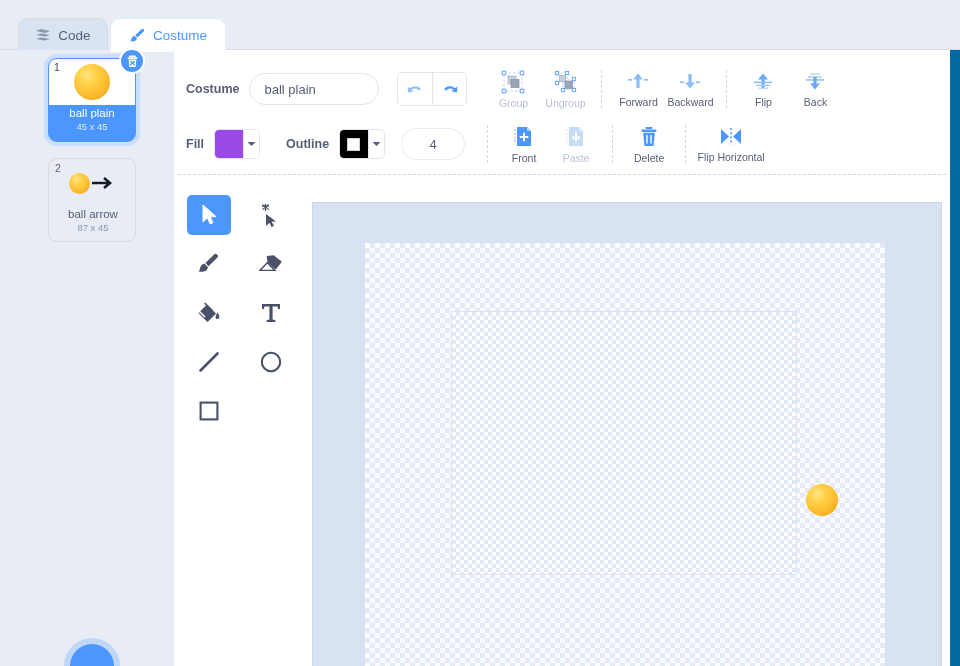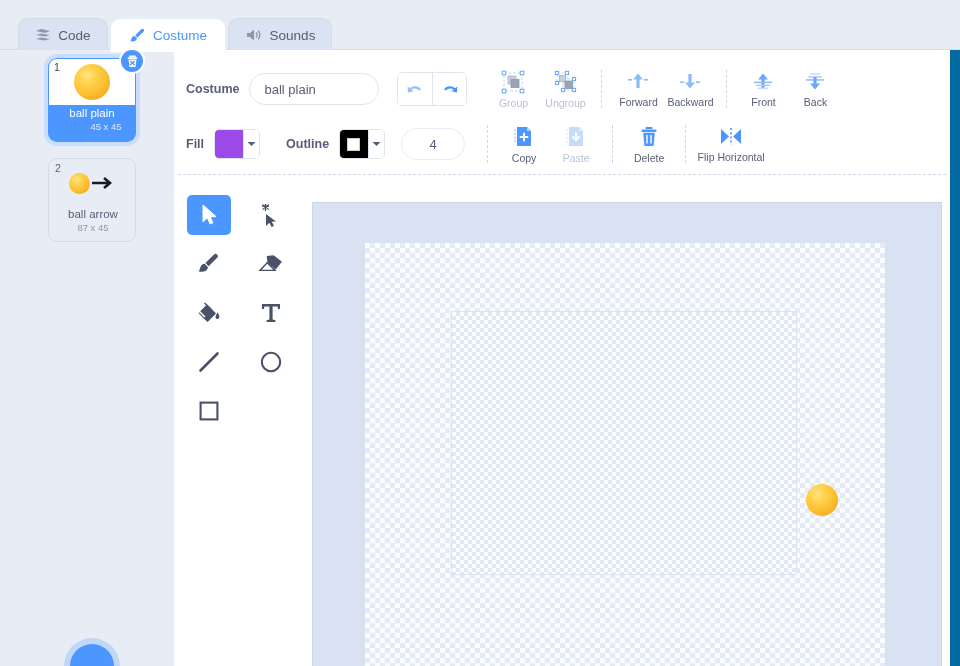--- a/index.html
+++ b/index.html
@@ -69,21 +69,21 @@
   .ci-2 .ci-thumb { background: transparent; }
   .ci-label {
     position: absolute; left: 0; top: 48px; width: 88px; text-align: center;
     font-size: 11.5px; color: #575e75; line-height: 14px;
   }
   .ci-size {
     position: absolute; left: 0; top: 63px; width: 88px; text-align: center;
     font-size: 9.5px; color: #8d96ab; line-height: 12px;
   }
   .costume-item.selected .ci-label { color: #ffffff; }
-  .costume-item.selected .ci-size { color: #dce9ff; margin-left: 14px; }
+  .costume-item.selected .ci-size { color: #dce9ff; }
   .delete-badge {
     position: absolute; right: -9px; top: -10px; width: 26px; height: 26px;
     border-radius: 50%; background: #4c97ff; border: 2px solid #ffffff;
     display: flex; align-items: center; justify-content: center;
     z-index: 10; cursor: pointer;
   }
   .ball-sphere {
     border-radius: 50%;
     background: radial-gradient(circle at 36% 31%, #ffe487 0%, #ffd24a 26%, #fcbd31 58%, #f2a81b 85%, #e8990f 100%);
   }
@@ -214,30 +214,20 @@
     <div class="tab tab-cost active">
       <span class="tab-ico">
         <svg width="17" height="16" viewBox="0 0 17 16">
           <path d="M14.5 1.2 C15.4 2 15.4 2.8 14.6 3.6 L8.4 9.5 L6.2 7.2 L12.4 1.3 C13.2 0.6 13.8 0.6 14.5 1.2 Z" fill="#4c97ff"></path>
           <path d="M5.6 7.9 L8 10.2 C7.6 12 6.3 13.2 4.3 13.4 C2.6 13.6 1.2 13 1.2 13 C2.3 12.4 2.2 11.3 2.6 10.2 C3.1 8.8 4.2 7.9 5.6 7.9 Z" fill="#4c97ff"></path>
         </svg>
       </span>
       <span>Costume</span>
     </div>
 
-    <div class="tab tab-sound">
-      <span class="tab-ico">
-        <svg width="18" height="14" viewBox="0 0 18 14">
-          <path d="M2 5 L5 5 L9 1.5 L9 12.5 L5 9 L2 9 Z" fill="#8d96ab"></path>
-          <path d="M11 4.5 A3.6 3.6 0 0 1 11 9.5" stroke="#8d96ab" stroke-width="1.3" fill="none"></path>
-          <path d="M13.2 2.8 A6 6 0 0 1 13.2 11.2" stroke="#8d96ab" stroke-width="1.3" fill="none"></path>
-        </svg>
-      </span>
-      <span>Sounds</span>
-    </div>
     <div class="tabbar-white-strip"></div>
   </div>
 
   <div class="sidebar">
 
     <div class="costume-item ci-1 selected">
       <span class="ci-num">1</span>
       <div class="ci-thumb">
         <div class="ball-sphere" style="width:36px;height:36px;"></div>
       </div>
@@ -343,21 +333,21 @@
 
       <div class="vsep"></div>
 
       <div class="iconbtn">
         <svg width="24" height="22" viewBox="0 0 24 22">
           <path d="M12 2.5 L17 8.5 L13.6 8.5 L13.6 17 L10.4 17 L10.4 8.5 L7 8.5 Z" fill="#6ba8f7"></path>
           <rect x="3" y="10.6" width="18" height="1.5" fill="#8cbcf8"></rect>
           <rect x="5" y="13.6" width="14" height="1.5" fill="#a9cdfa"></rect>
           <rect x="7" y="16.6" width="10" height="1.5" fill="#c3dcfb"></rect>
         </svg>
-        <span class="cap">Front</span>
+        <span class="cap">Flip</span>
       </div>
 
       <div class="iconbtn">
         <svg width="24" height="22" viewBox="0 0 24 22">
           <rect x="7" y="2.2" width="10" height="1.5" fill="#c3dcfb"></rect>
           <rect x="5" y="5.2" width="14" height="1.5" fill="#a9cdfa"></rect>
           <rect x="3" y="8.2" width="18" height="1.5" fill="#8cbcf8"></rect>
           <path d="M12 18.5 L7 12.5 L10.4 12.5 L10.4 6 L13.6 6 L13.6 12.5 L17 12.5 Z" fill="#6ba8f7"></path>
         </svg>
         <span class="cap">Back</span>
@@ -393,21 +383,21 @@
 
       <div class="vsep" style="margin-left:22px;"></div>
 
       <div class="iconbtn">
         <svg width="22" height="24" viewBox="0 0 22 24">
           <path d="M4 2 L14 2 L18 6 L18 21 L4 21 Z" fill="#4c97ff"></path>
           <path d="M14 2 L18 6 L14 6 Z" fill="#b7d4fb"></path>
           <path d="M11 8.5 L11 15.5 M7.5 12 L14.5 12" stroke="#fff" stroke-width="2" stroke-linecap="round"></path>
           <path d="M2 4.5 L2 19" stroke="#9dc4f8" stroke-width="1.2" stroke-dasharray="2 1.6"></path>
         </svg>
-        <span class="cap">Copy</span>
+        <span class="cap">Front</span>
       </div>
 
       <div class="iconbtn disabled">
         <svg width="22" height="24" viewBox="0 0 22 24">
           <path d="M4 2 L14 2 L18 6 L18 21 L4 21 Z" fill="#c6ddfa"></path>
           <path d="M14 2 L18 6 L14 6 Z" fill="#e2eefd"></path>
           <path d="M11 8 L11 15 M8 12 L11 15.3 L14 12" stroke="#fff" stroke-width="1.9" fill="none" stroke-linecap="round"></path>
           <path d="M2 4.5 L2 19" stroke="#d5e6fc" stroke-width="1.2" stroke-dasharray="2 1.6"></path>
         </svg>
         <span class="cap">Paste</span>

